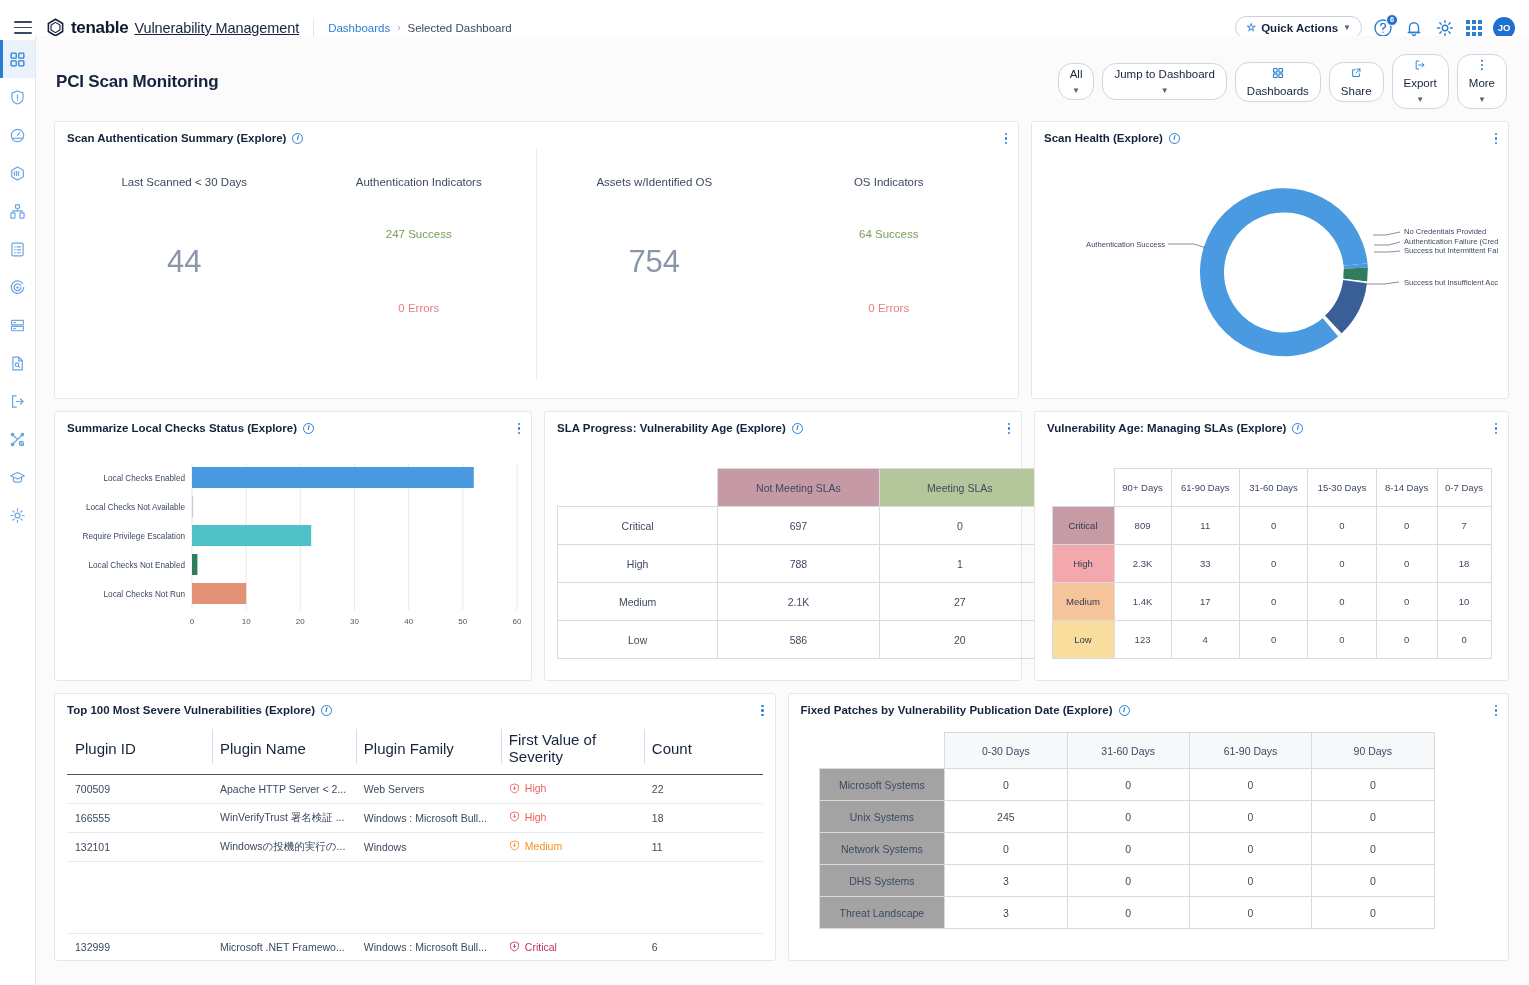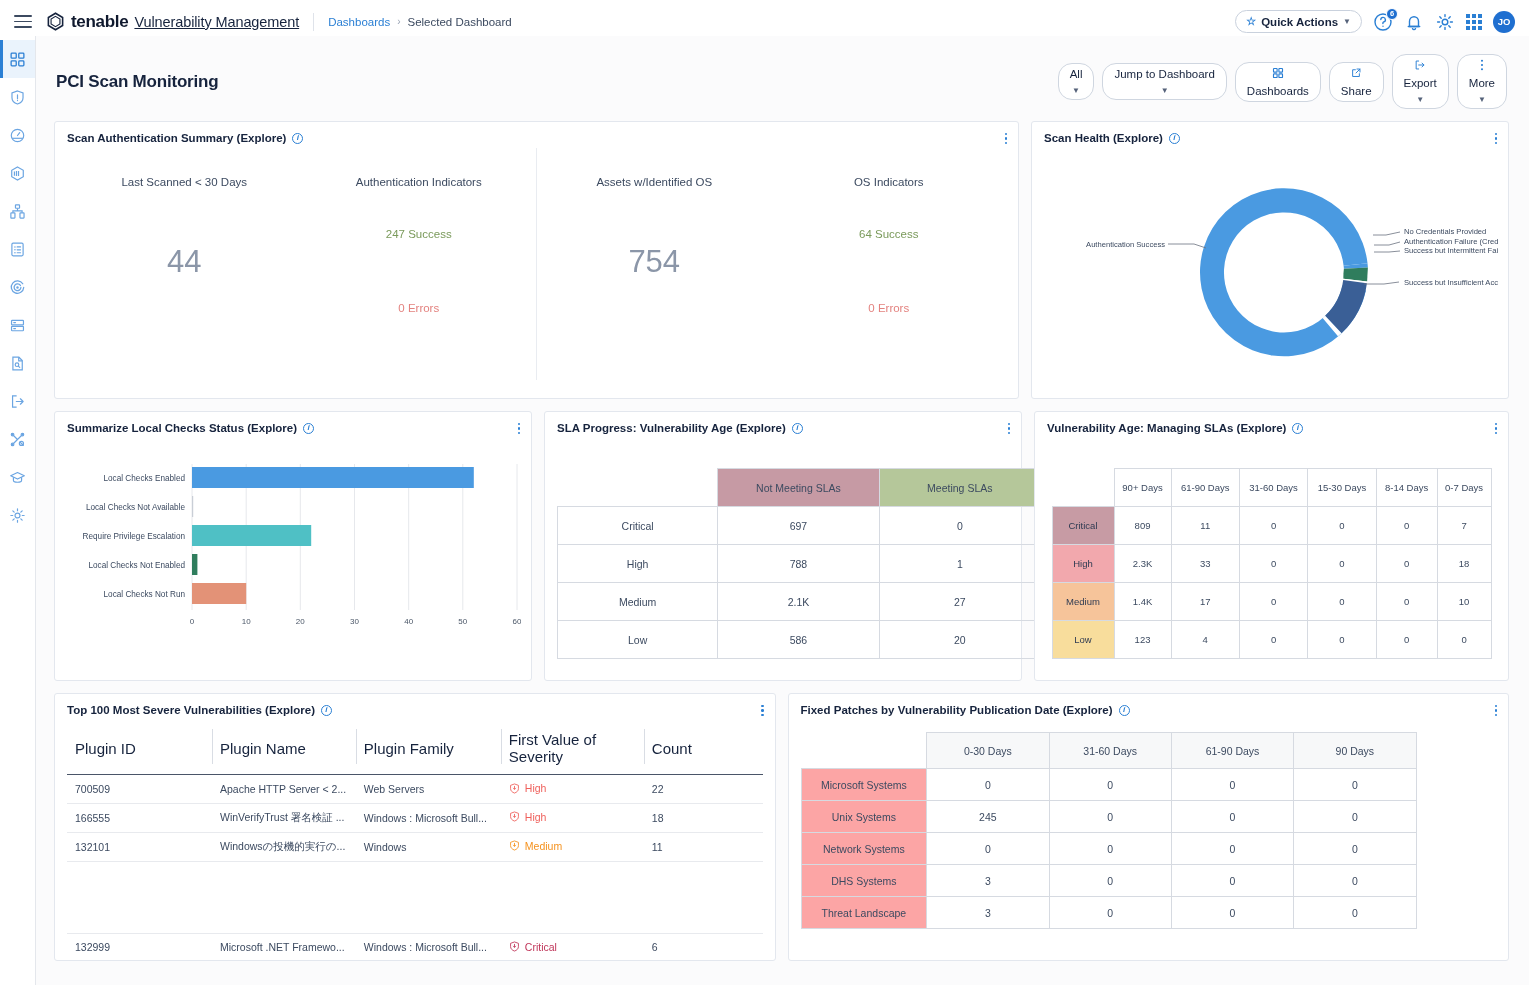--- a/index.html
+++ b/index.html
@@ -6,22 +6,22 @@
   html, body {
     width: 1529px; height: 985px;
     background: #ffffff;
     font-family: "Liberation Sans", sans-serif;
     color: #1f2b44;
     overflow: hidden;
   }
 
   
   .topbar {
-    position: absolute; top: 4px; left: 0; width: 1529px; height: 36px;
-    background: #fff; border-bottom: 1px solid #c2410c;
+    position: absolute; top: 12px; left: 0; width: 1529px; height: 36px;
+    background: #fff; border-bottom: 5px solid #c2410c;
     display: flex; align-items: center; padding: 15px 14px;
   }
   .hamburger { width: 18px; height: 13px; position: relative; cursor: pointer; margin-right: 14px; }
   .hamburger i { position: absolute; left: 0; width: 18px; height: 1.6px; background: #3c4a60; border-radius: 1px; }
   .hamburger i:nth-child(1) { top: 0; }
   .hamburger i:nth-child(2) { top: 5.5px; }
   .hamburger i:nth-child(3) { top: 11px; }
 
   .brand { display: flex; align-items: center; gap: 6px; }
   .brand-mark { width: 19px; height: 19px; }
@@ -160,21 +160,21 @@
   .spacer-row td { height: 72px; border-bottom: 1px solid #e8eaee; }
 
   
   .fp-panel { width: 723px; height: 268px; }
   .fp-table { border-collapse: collapse; font-size: 10.5px; color: #3c4a60; margin-top: 16px; }
   .fp-table td { border: 1px solid #d6dae1; text-align: center; height: 32px; }
   .fp-table th {
     border: 1px solid #d6dae1; background: #f7f8f9; font-weight: normal;
     height: 36px; color: #3c4a60;
   }
-  .fp-rowhead { background: #fca5a5; text-align: center; }
+  .fp-rowhead { background: #a3a3a3; text-align: center; }
 
   .sev-cell { color: #2f3b52; }
   .sev-critical-bg { background: #c79ba4; }
   .sev-high-bg { background: #f2a8ad; }
   .sev-medium-bg { background: #f6c49a; }
   .sev-low-bg { background: #f8dd9c; }
   .notmeeting-bg { background: #c69aa4; }
   .meeting-bg { background: #b5c79a; }
 </style>
 </head>
@@ -767,21 +767,21 @@
         <div class="panel-title">
           <span>Fixed Patches by Vulnerability Publication Date (Explore)</span>
           <span class="info-i">i</span>
         </div>
         <div class="kebab">
             <b></b>
             <b></b>
             <b></b>
           </div>
 
-        <table class="fp-table" style="width:616px;">
+        <table class="fp-table" style="margin-left:18px; width:616px;">
           <tbody>
               <tr>
             <th style="border:none; background:transparent; width:136px;"></th>
             <th style="width:136px;">0-30 Days</th>
             <th style="width:136px;">31-60 Days</th>
             <th style="width:136px;">61-90 Days</th>
             <th style="width:136px;">90 Days</th>
           </tr>
           <tr>
             <td class="fp-rowhead">Microsoft Systems</td>

